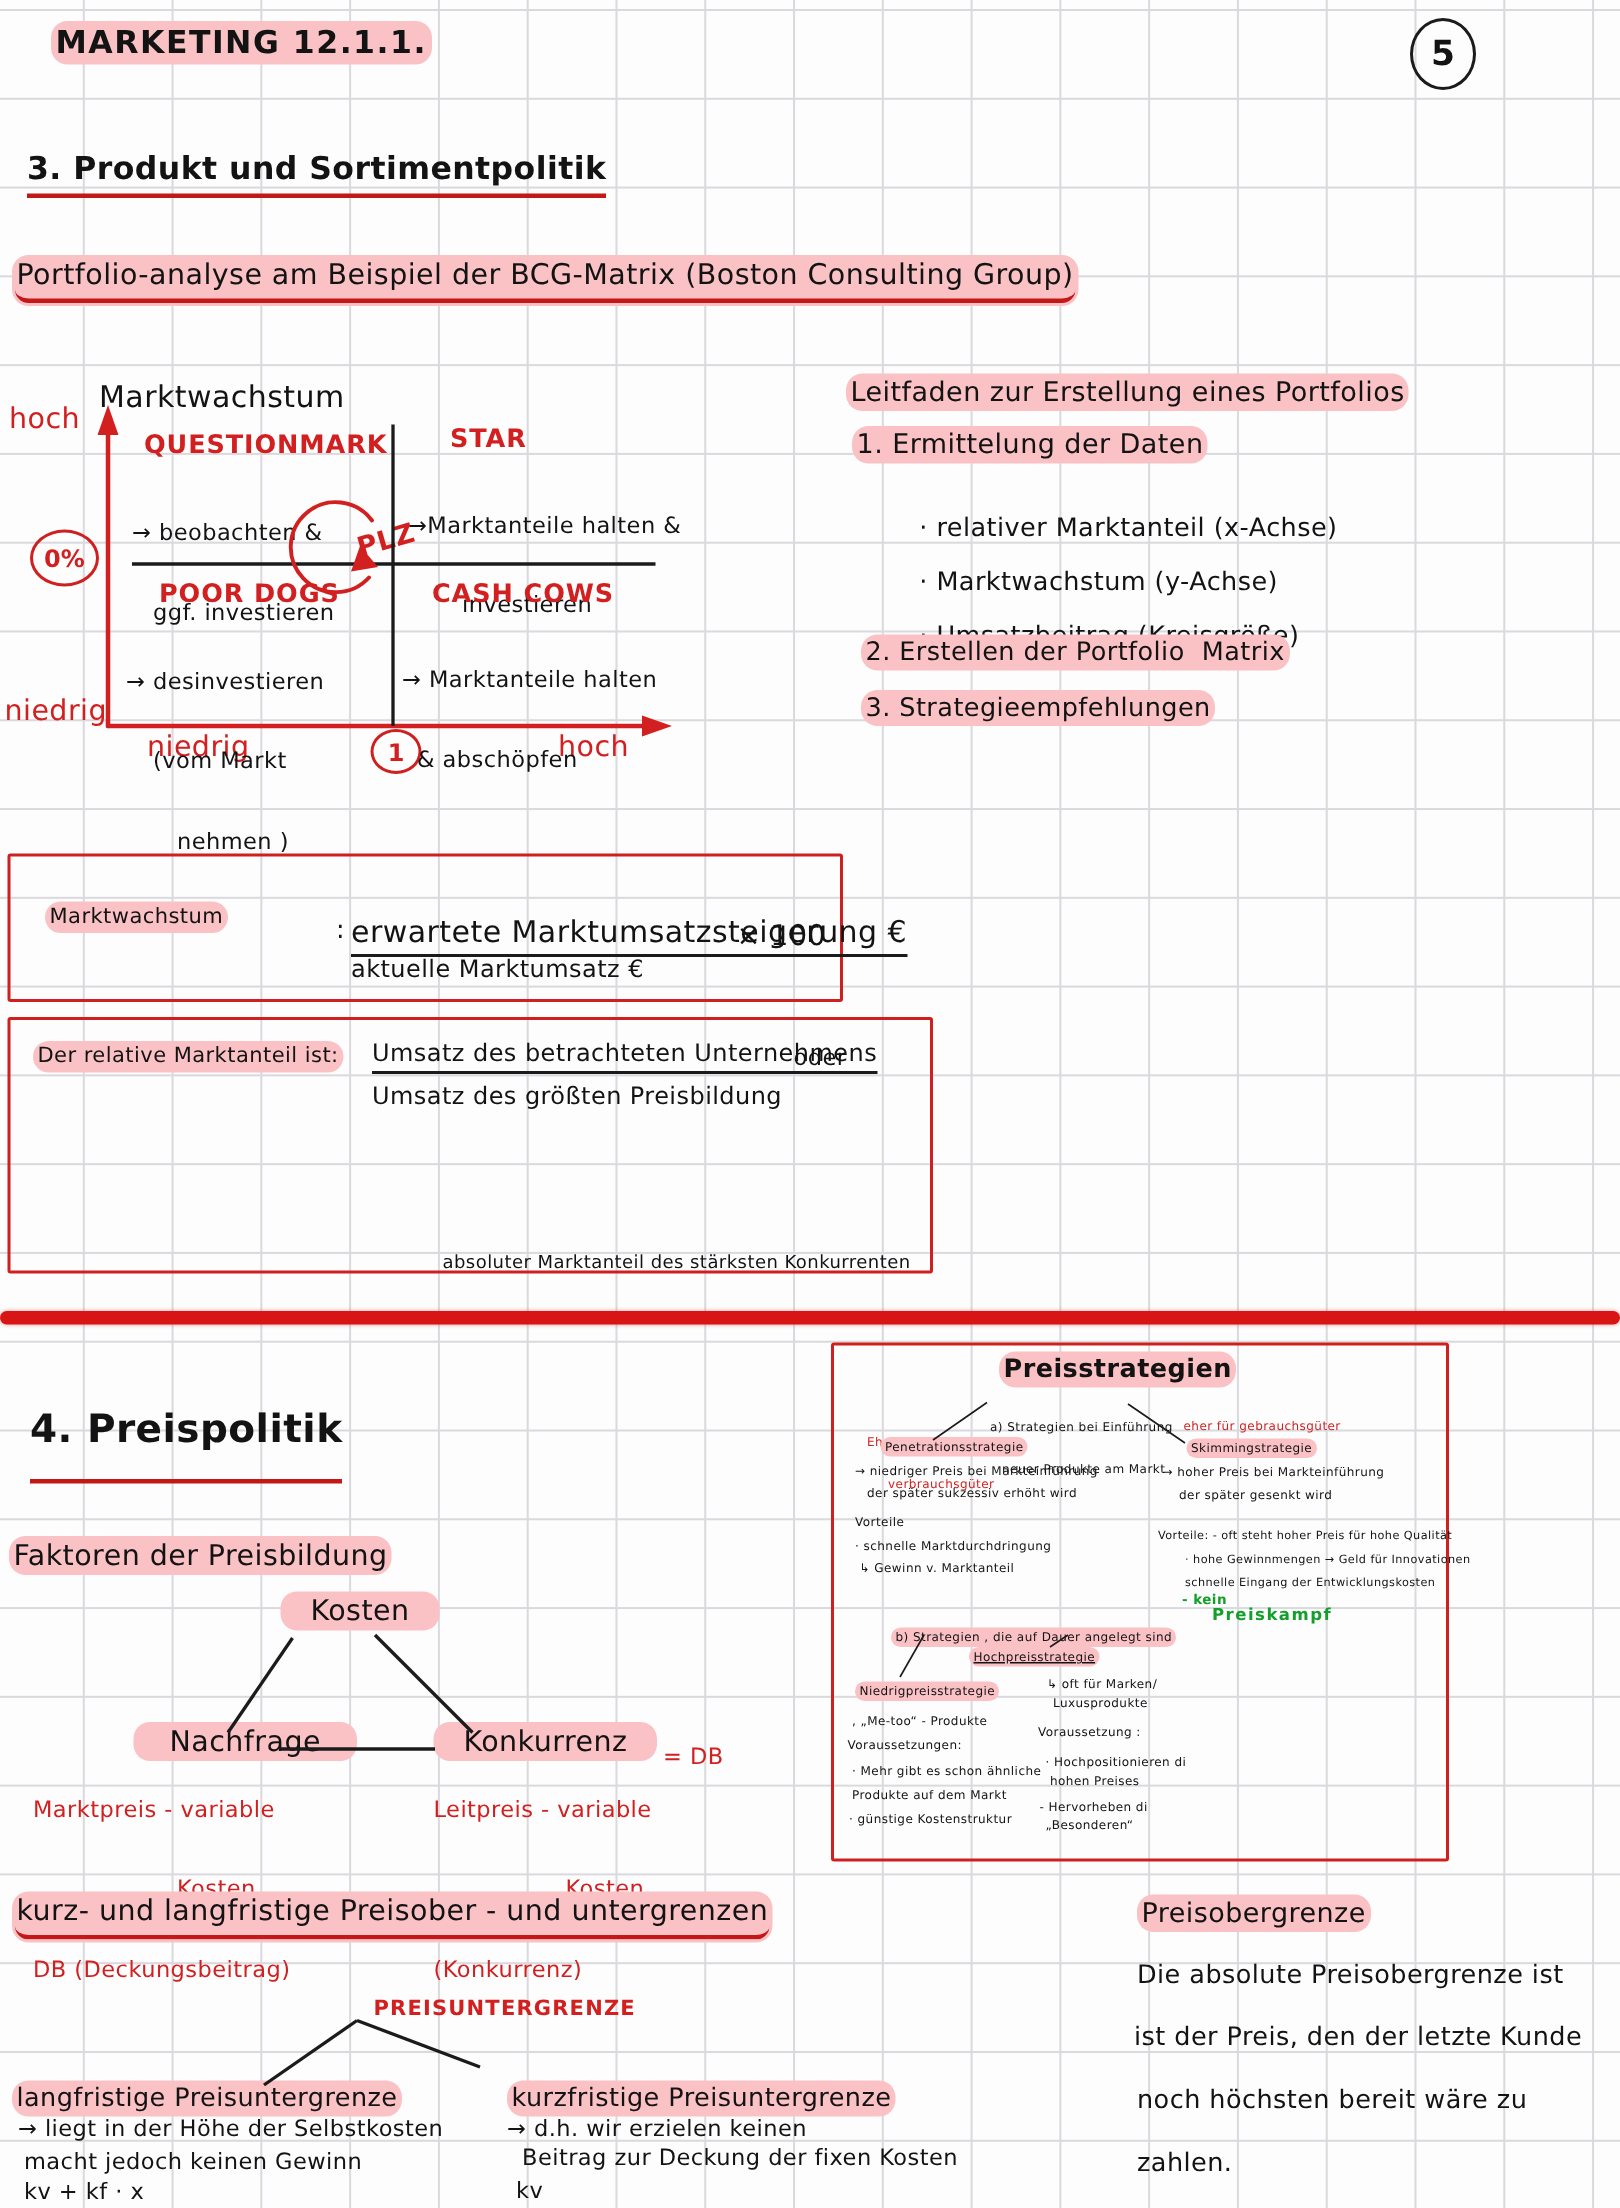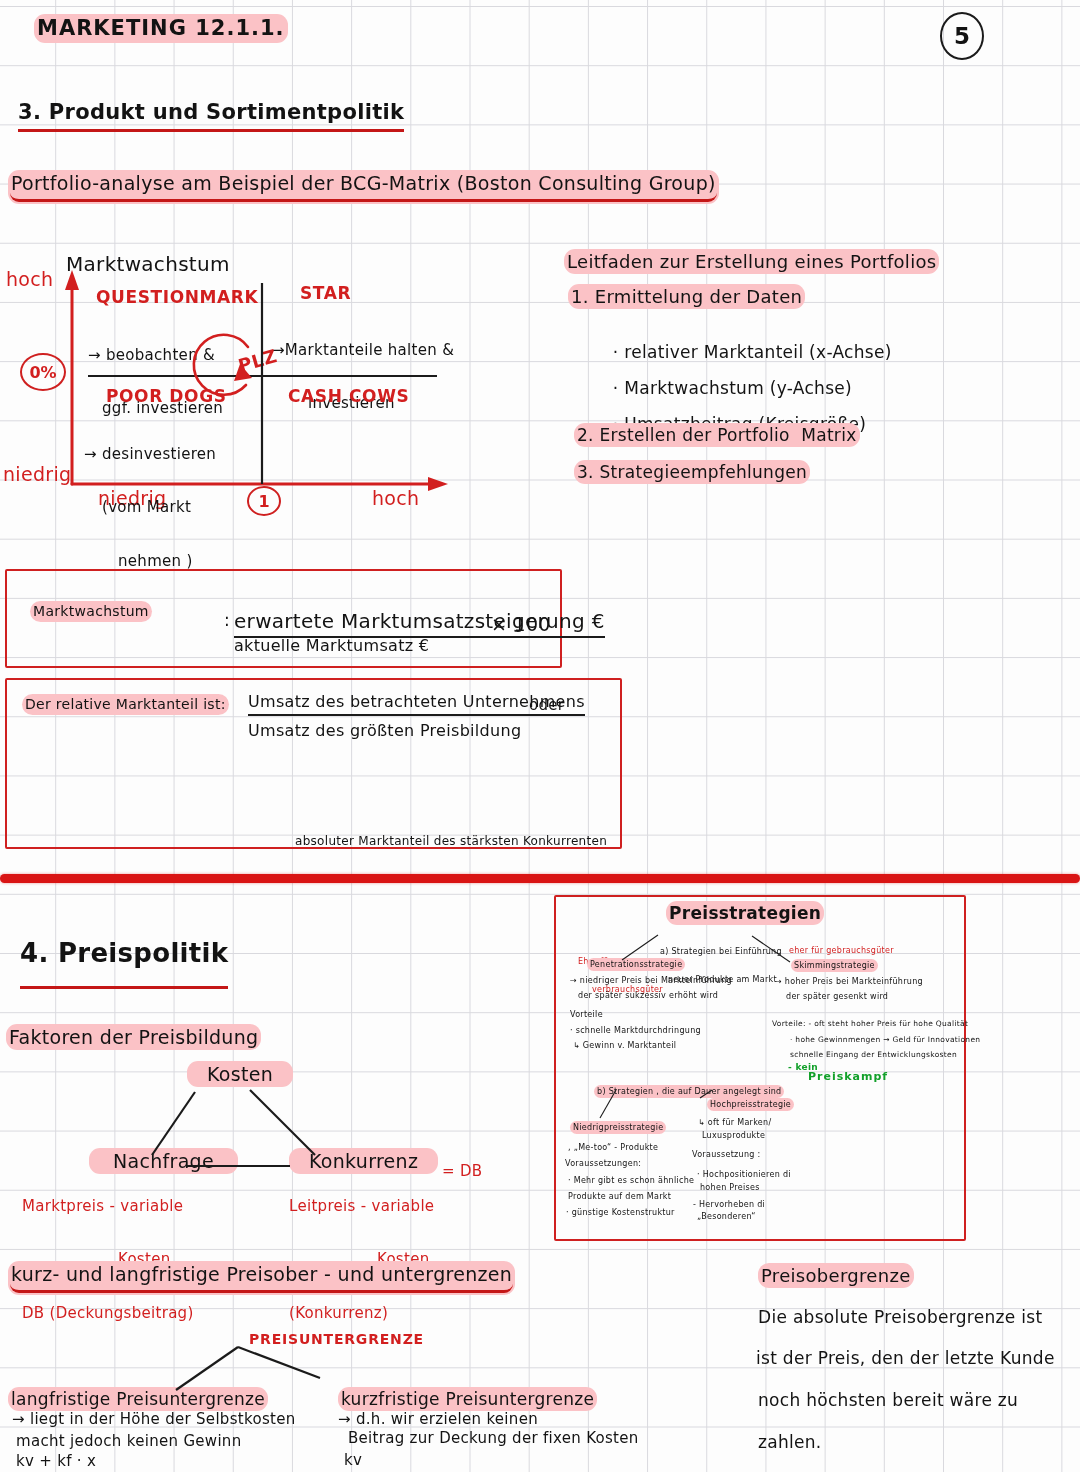--- a/index.html
+++ b/index.html
@@ -99,20 +99,24 @@
   </div>
 
   <div class="hw red bold" style="left:106px;top:386px;font-size:17px;letter-spacing:.6px;">POOR DOGS</div>
   <div class="hw blk" style="left:84px;top:411px;font-size:15px;">
     <div>→ desinvestieren</div>
     <div style="padding-left:18px;">(vom Markt</div>
     <div style="padding-left:34px;">nehmen )</div>
   </div>
 
   <div class="hw red bold" style="left:288px;top:386px;font-size:17px;letter-spacing:.6px;">CASH COWS</div>
+  <div class="hw blk" style="left:268px;top:410px;font-size:15px;">
+    <div>→ Marktanteile halten</div>
+    <div style="padding-left:10px;">&amp; abschöpfen</div>
+  </div>
 
   <div class="hw red bold" style="left:238px;top:350px;font-size:18px;transform:rotate(-16deg);letter-spacing:.5px;">PLZ</div>
 
   <div class="hw blk mark" style="left:566px;top:251px;font-size:18px;">Leitfaden zur Erstellung eines Portfolios</div>
   <div class="hw blk mark" style="left:570px;top:286px;font-size:18px;">1. Ermittelung der Daten</div>
 
   <div class="hw blk" style="left:590px;top:322px;font-size:17px;">
     <span>·&nbsp;</span><span>relativer Marktanteil (x-Achse)</span>
   </div>
   <div class="hw blk" style="left:590px;top:358px;font-size:17px;">
@@ -194,21 +198,21 @@
 
   <div class="hw blk mark" style="left:596px;top:1087px;font-size:8px;">b) Strategien , die auf Dauer angelegt sind</div>
 
   <div class="hw blk mark" style="left:572px;top:1123px;font-size:8px;">Niedrigpreisstrategie</div>
   <div class="hw blk" style="left:568px;top:1143px;font-size:8px;">, „Me-too“ - Produkte</div>
   <div class="hw blk" style="left:565px;top:1159px;font-size:8px;">Voraussetzungen:</div>
   <div class="hw blk" style="left:568px;top:1176px;font-size:8px;">· Mehr gibt es schon ähnliche</div>
   <div class="hw blk" style="left:568px;top:1192px;font-size:8px;">Produkte auf dem Markt</div>
   <div class="hw blk" style="left:566px;top:1208px;font-size:8px;">· günstige Kostenstruktur</div>
 
-  <div class="hw blk mark" style="left:709px;top:1100px;font-size:8px;">Hochpreisstrategie</div>
+  <div class="hw blk mark" style="left:648px;top:1100px;font-size:8px;text-decoration:underline;">Hochpreisstrategie</div>
   <div class="hw blk" style="left:698px;top:1118px;font-size:8px;">↳ oft für Marken/</div>
   <div class="hw blk" style="left:702px;top:1131px;font-size:8px;">Luxusprodukte</div>
   <div class="hw blk" style="left:692px;top:1150px;font-size:8px;">Voraussetzung :</div>
   <div class="hw blk" style="left:697px;top:1170px;font-size:8px;">· Hochpositionieren di</div>
   <div class="hw blk" style="left:700px;top:1183px;font-size:8px;">hohen Preises</div>
   <div class="hw blk" style="left:693px;top:1200px;font-size:8px;">- Hervorheben di</div>
   <div class="hw blk" style="left:697px;top:1212px;font-size:8px;">„Besonderen“</div>
 
   <div class="hw blk mark ul-red" style="left:10px;top:1263px;font-size:19px;padding-bottom:5px;">kurz- und langfristige Preisober - und untergrenzen</div>
 

